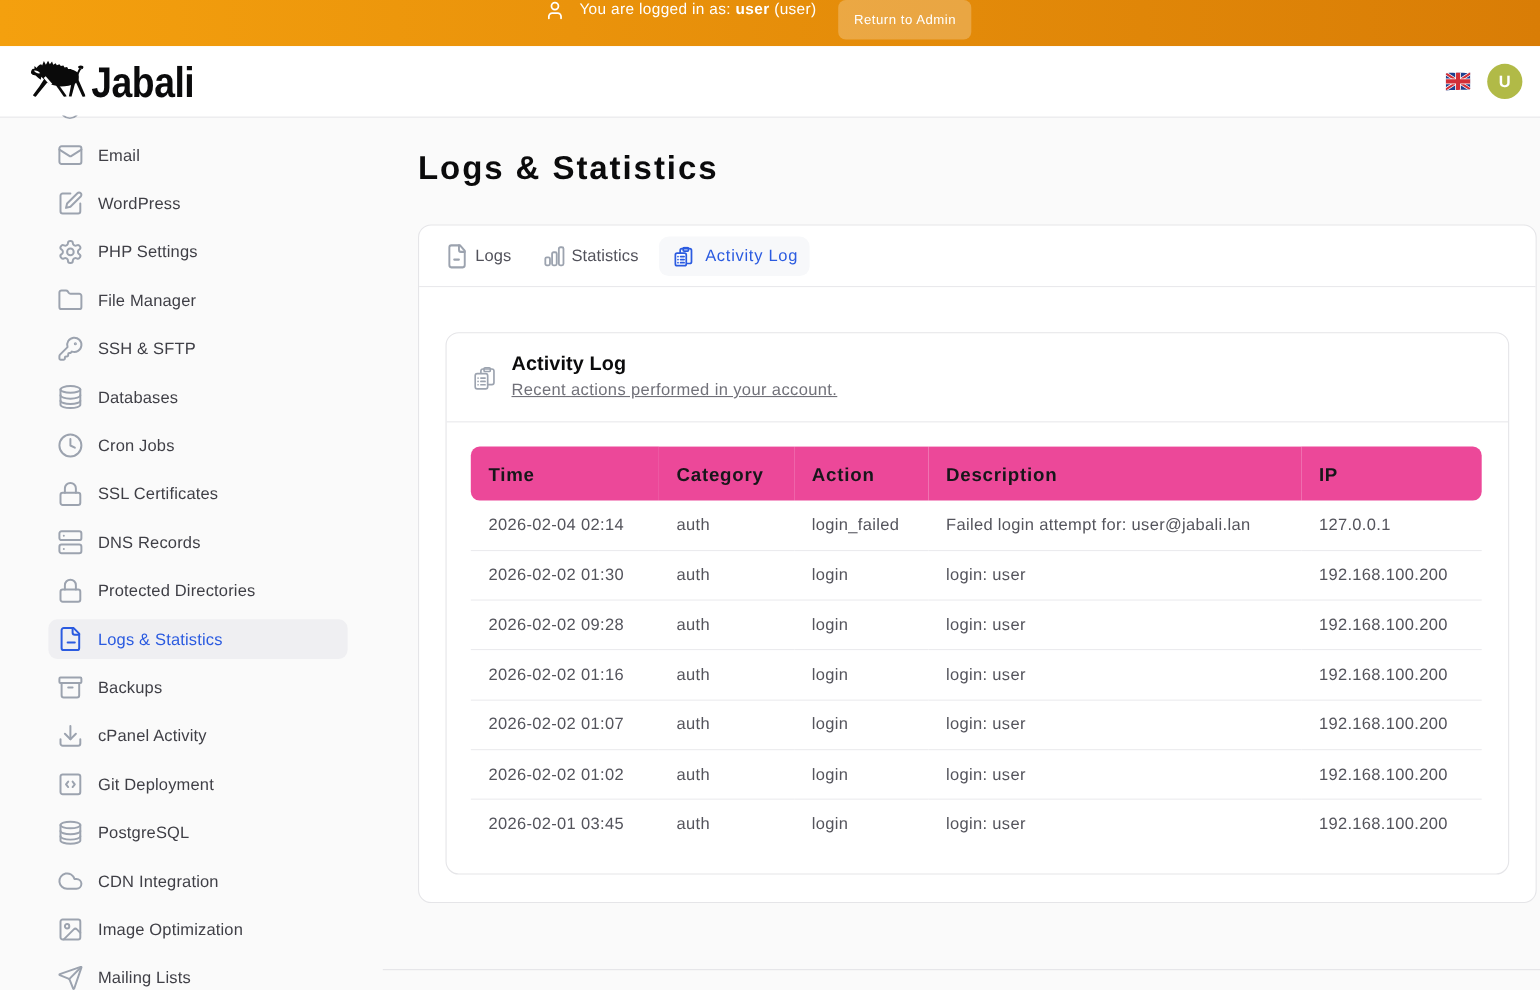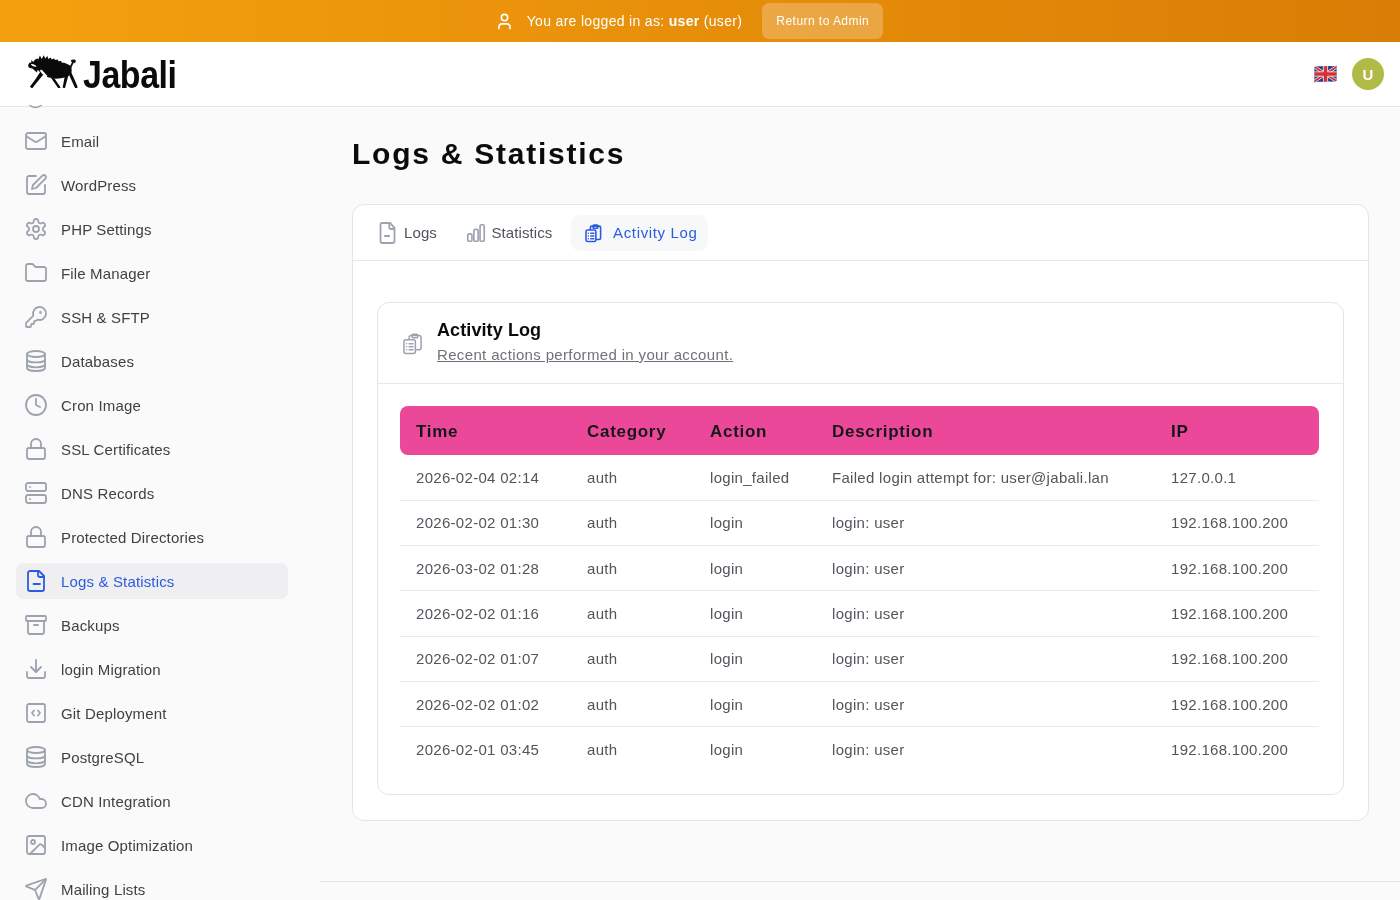--- a/index.html
+++ b/index.html
@@ -1,36 +1,36 @@
 <!DOCTYPE html>
 <html><head>
 <meta charset="utf-8">
 <style>
 * { margin:0; padding:0; box-sizing:border-box; }
 html,body { width:1400px; height:900px; overflow:hidden; }
 body { font-family:"Liberation Sans", sans-serif; background:#fafafa; -webkit-font-smoothing:antialiased; }
 
-.banner { height:42px; background:linear-gradient(90deg,#f4a00e,#d97d06); display:flex; align-items:center; justify-content:center; color:#fff; padding-right:22px; }
+.banner { height:42px; background:linear-gradient(90deg,#f4a00e,#d97d06); display:flex; justify-content:center; color:#fff; padding-right:22px; }
 .banner .uicon { width:19px; height:19px; margin-right:13px; }
 .banner .btxt { font-size:14px; letter-spacing:0.32px; }
 .banner .btn { margin-left:20px; width:121px; height:36px; border-radius:7px; background:rgba(255,255,255,0.24); font-size:12px; color:#fff; display:flex; align-items:center; justify-content:center; letter-spacing:0.45px; }
 
 .header { height:65px; background:#fff; border-bottom:1px solid #e6e6e9; display:flex; align-items:flex-start; padding:0 16px 0 26px; position:relative; }
 .logo { display:flex; align-items:flex-start;text-align:center; }
 .logo svg { width:50px; height:33px; display:block; margin-top:13px; margin-left:1.5px; }
 .logo .lnsvg { display:block; margin-left:5px; margin-top:10px; width:100px; height:46px; }
 .hright { position:absolute; right:16px; top:0; height:64px; display:flex; align-items:center; }
 .flag { width:23px; height:18px; margin-right:15px; }
 .avatar { width:32px; height:32px; border-radius:50%; background:#b1ba47; color:#fff; font-size:15px; font-weight:bold; display:flex; align-items:center; justify-content:center; }
 
 .layout { display:flex; height:794px; }
 .sidebar { width:320px; flex:none; padding:16px 32px 0 16px; height:794px; }
 .sitem { height:36px; margin-bottom:8px; border-radius:8px; display:flex; align-items:center; padding-left:7.5px; color:#3f3f46; font-size:15px; letter-spacing:0.15px; }
 .sitem svg { width:24px; height:24px; flex:none; margin-right:13.5px; color:#9ca3af; }
-.layout { position:relative; }
+.layout { position:relative;margin-left:28px; }
 .sliver { position:absolute; left:27px; top:-2px; width:17px; height:4px; }
 .sitem.active { background:#efeff2; color:#2b5be0; }
 .sitem.active svg { color:#2b5be0; }
 
 .main { flex:1; padding:0 32px; position:relative; }
 h1 { font-size:30px; font-weight:bold; color:#0b0b0c; letter-spacing:1.75px; margin:32px 0 0 0; line-height:30px; }
 .card { background:#fff; border:1px solid #e5e5e8; border-radius:12px; margin-top:35px; }
 .tabbar { height:56px; border-bottom:1px solid #e9e9ec; display:flex; align-items:center; padding:0 13px; }
 .tab { display:flex; align-items:center; padding:0 11px; height:36px; border-radius:8px; color:#52525b; font-size:15px; letter-spacing:0.1px; margin-right:6px; }
 .tab svg { width:21px; height:24px; margin-right:6px; color:#9ca3af; }
@@ -149,21 +149,21 @@
           <path d="M3 10.4A9 3 0 0 0 21 10.4"></path>
           <path d="M3 15.3A9 3 0 0 0 21 15.3"></path>
         </svg>
         <span>Databases</span>
       </div>
       <div class="sitem ">
         <svg viewBox="0 0 24 24" fill="none" stroke="currentColor" stroke-width="1.8" stroke-linecap="round" stroke-linejoin="round">
           <circle cx="12" cy="12" r="10"></circle>
           <polyline points="12 6 12 12 16 14"></polyline>
         </svg>
-        <span>Cron Image</span>
+        <span>Cron Jobs</span>
       </div>
       <div class="sitem ">
         <svg viewBox="0 0 24 24" fill="none" stroke="currentColor" stroke-width="1.8" stroke-linecap="round" stroke-linejoin="round">
           <rect x="3" y="11" width="18" height="11" rx="2"></rect>
           <path d="M7 11V7a5 5 0 0 1 10 0v4"></path>
         </svg>
         <span>SSL Certificates</span>
       </div>
       <div class="sitem ">
         <svg viewBox="0 0 24 24" fill="none" stroke="currentColor" stroke-width="1.8" stroke-linecap="round" stroke-linejoin="round">
@@ -196,21 +196,21 @@
           <path d="M10 12h4"></path>
         </svg>
         <span>Backups</span>
       </div>
       <div class="sitem ">
         <svg viewBox="0 0 24 24" fill="none" stroke="currentColor" stroke-width="1.8" stroke-linecap="round" stroke-linejoin="round">
           <path d="M21 15v4a2 2 0 0 1-2 2H5a2 2 0 0 1-2-2v-4"></path>
           <polyline points="7 10 12 15 17 10"></polyline>
           <line x1="12" x2="12" y1="15" y2="3"></line>
         </svg>
-        <span>login Migration</span>
+        <span>cPanel Activity</span>
       </div>
       <div class="sitem ">
         <svg viewBox="0 0 24 24" fill="none" stroke="currentColor" stroke-width="1.8" stroke-linecap="round" stroke-linejoin="round">
           <rect x="3" y="3" width="18" height="18" rx="2"></rect>
           <path d="m10 9.5-2 2.5 2 2.5"></path>
           <path d="m14 9.5 2 2.5-2 2.5"></path>
         </svg>
         <span>Git Deployment</span>
       </div>
       <div class="sitem ">
@@ -309,21 +309,21 @@
                     <td>127.0.0.1</td>
                   </tr>
                   <tr>
                     <td>2026-02-02 01:30</td>
                     <td>auth</td>
                     <td>login</td>
                     <td>login: user</td>
                     <td>192.168.100.200</td>
                   </tr>
                   <tr>
-                    <td>2026-03-02 01:28</td>
+                    <td>2026-02-02 09:28</td>
                     <td>auth</td>
                     <td>login</td>
                     <td>login: user</td>
                     <td>192.168.100.200</td>
                   </tr>
                   <tr>
                     <td>2026-02-02 01:16</td>
                     <td>auth</td>
                     <td>login</td>
                     <td>login: user</td>

